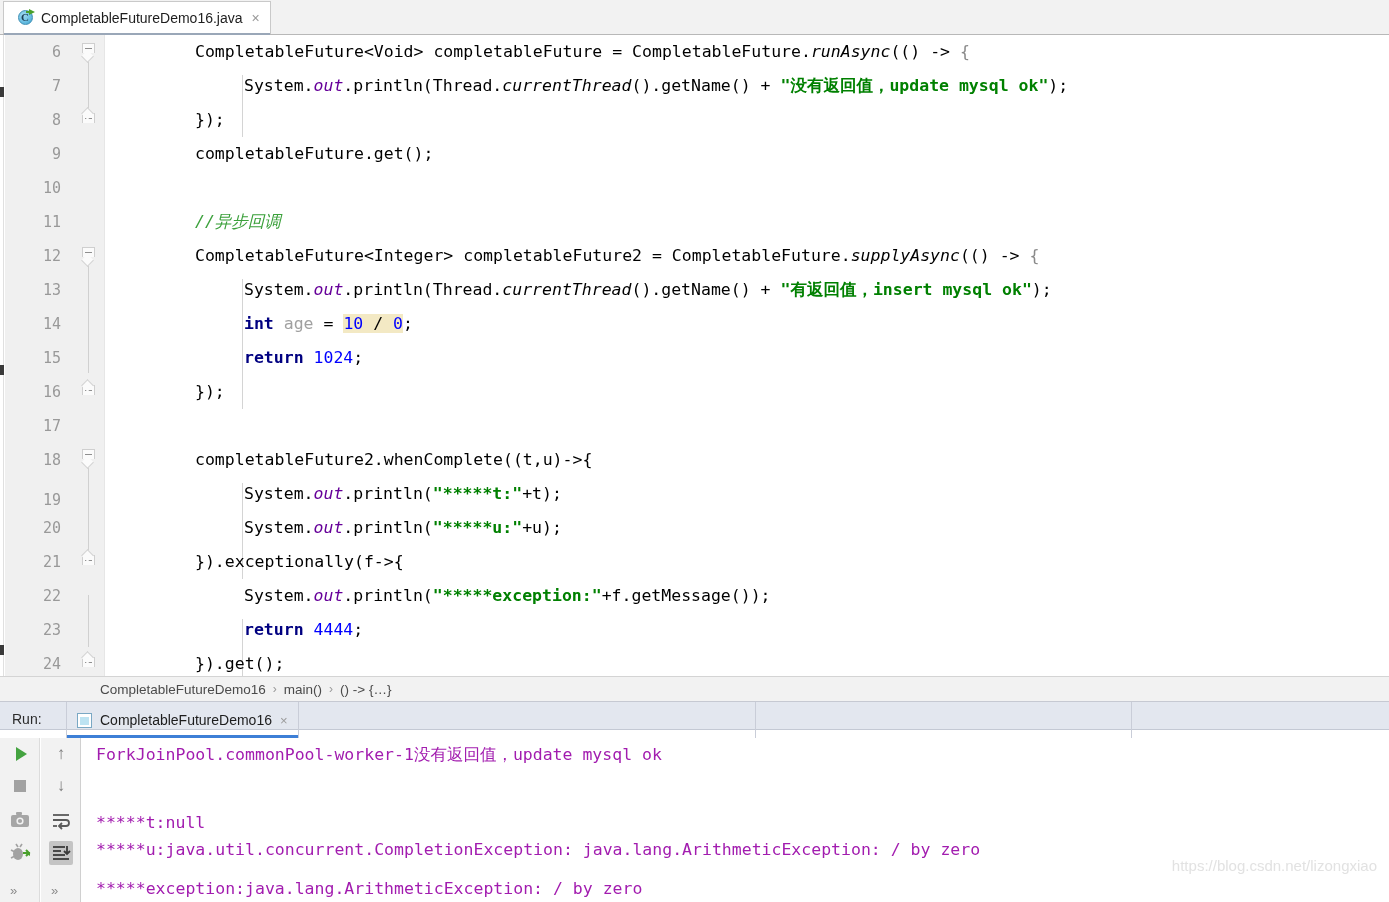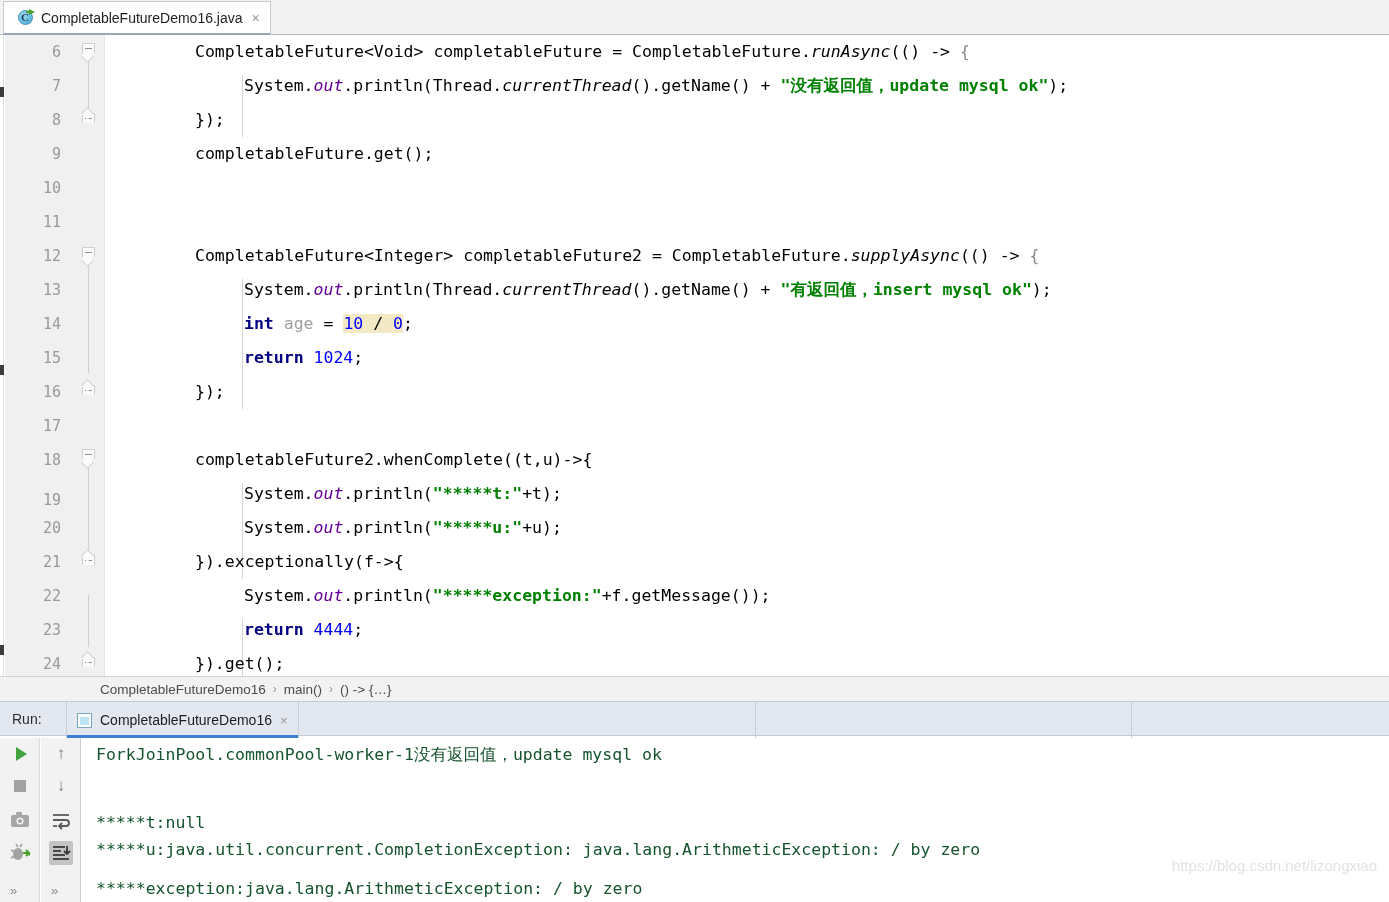--- a/index.html
+++ b/index.html
@@ -260,21 +260,21 @@
   
   #runpanel {
     position: absolute;
     left: 0; top: 702px;
     width: 1389px; height: 200px;
     background: #ffffff;
   }
   #run-tabbar {
     position: absolute;
     left: 0; top: 0;
-    width: 1389px; height: 34px;
+    width: 1389px; height: 28px;
     background: #e3e7ef;
     border-bottom: 1px solid #c4c9d4;
   }
   #run-label {
     position: absolute;
     left: 12px; top: 9px;
     font-size: 14px;
     color: #2b2b2b;
   }
   #run-tab {
@@ -365,21 +365,21 @@
     width: 1307px; height: 164px;
     background: #ffffff;
     overflow: hidden;
   }
   .out-line {
     position: absolute;
     left: 14px;
     white-space: pre;
     font-family: "DejaVu Sans Mono", monospace;
     font-size: 16.5px;
-    color: #14532d;
+    color: #a21caf;
     line-height: 33px;
     height: 33px;
   }
   #watermark {
     position: absolute;
     right: 12px; bottom: 28px;
     font-size: 15px;
     color: #e2e2e2;
     font-family: "Liberation Sans", sans-serif;
     pointer-events: none;
@@ -492,20 +492,21 @@
       <div class="code-line" style="top:0px;"><span style="padding-left:90px"></span>CompletableFuture&lt;Void&gt; completableFuture = CompletableFuture.<span class="mth">runAsync</span>(() -&gt; <span class="brc">{</span></div>
 
       <div class="code-line" style="top:34px;"><span style="padding-left:139px"></span>System.<span class="fld">out</span>.println(Thread.<span class="mth">currentThread</span>().getName() + <span class="str">"没有返回值，update mysql ok"</span>);</div>
 
       <div class="code-line" style="top:68px;"><span style="padding-left:90px"></span>});</div>
 
       <div class="code-line" style="top:102px;"><span style="padding-left:90px"></span>completableFuture.get();</div>
 
       <div class="code-line" style="top:136px;"></div>
 
+      <div class="code-line" style="top:170px;"><span style="padding-left:90px"></span><span class="cmt">//异步回调</span></div>
 
       <div class="code-line" style="top:204px;"><span style="padding-left:90px"></span>CompletableFuture&lt;Integer&gt; completableFuture2 = CompletableFuture.<span class="mth">supplyAsync</span>(() -&gt; <span class="brc">{</span></div>
 
       <div class="code-line" style="top:238px;"><span style="padding-left:139px"></span>System.<span class="fld">out</span>.println(Thread.<span class="mth">currentThread</span>().getName() + <span class="str">"有返回值，insert mysql ok"</span>);</div>
 
       <div class="code-line" style="top:272px;"><span style="padding-left:139px"></span><span class="kw">int</span> <span class="gray">age</span> = <span class="hl"><span class="num">10</span> / <span class="num">0</span></span>;</div>
 
       <div class="code-line" style="top:306px;"><span style="padding-left:139px"></span><span class="kw">return</span> <span class="num">1024</span>;</div>
 
       <div class="code-line" style="top:340px;"><span style="padding-left:90px"></span>});</div>

